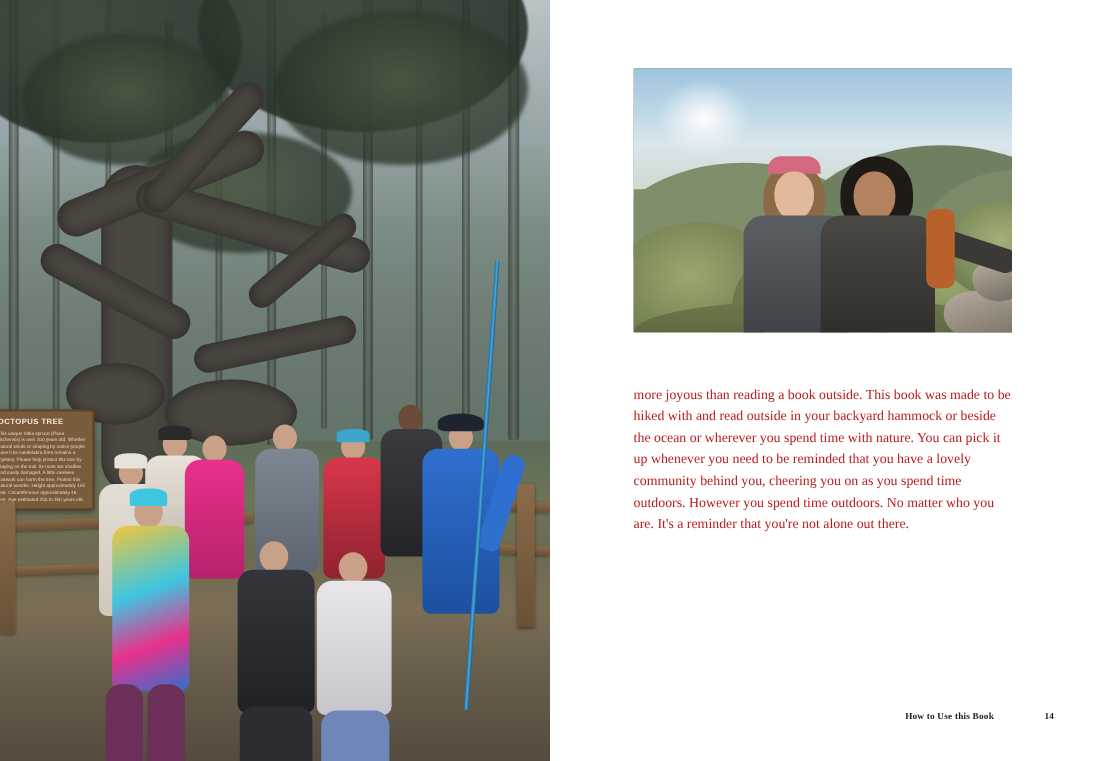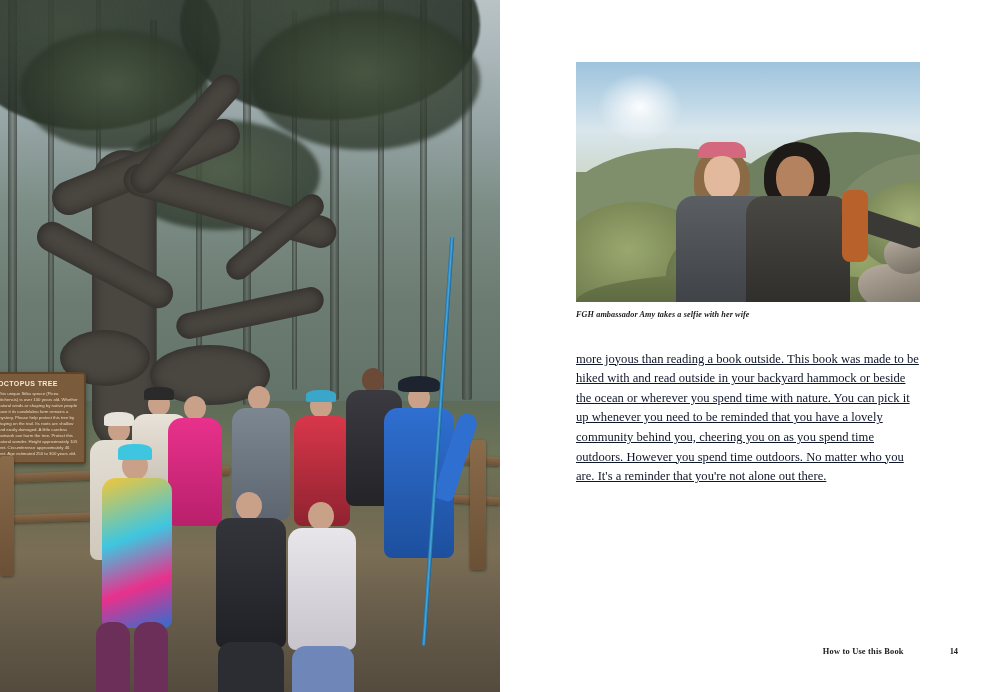--- a/index.html
+++ b/index.html
@@ -173,23 +173,22 @@
     letter-spacing: .1px;
     color: #1a1a1a;
   }
   .bodytext {
     position: absolute;
     left: 76px; top: 337px;
     width: 346px;
     font-family: "Liberation Serif", serif;
     font-size: 12.6px;
     line-height: 19.6px;
-    color: #0f172a;
+    color: #b91c1c;
     text-align: left;
-    text-decoration: underline;
   }
   .footer {
     position: absolute;
     left: 76px; right: 42px; bottom: 36px;
     display: flex;
     align-items: baseline;
     justify-content: flex-end;
     gap: 46px;
   }
   .footer-title {
@@ -348,21 +347,20 @@
 
       <div class="figure" style="left:178px; top:74px;">
         <div class="f-hair" style="left:10px; top:6px;  width:66px; height:66px; background:#1e1a18;"></div>
         <div class="f-head" style="left:22px; top:20px; width:38px; height:46px; background:#b4825f;"></div>
         <div class="f-torso" style="left:-8px; top:60px; width:104px; height:114px; background:linear-gradient(180deg,#4a4843,#2f2d2a);"></div>
         <div class="f-arm" style="left:86px; top:80px; width:86px; height:22px; background:#3b3935; transform:rotate(18deg);"></div>
         <div class="f-torso" style="left:88px; top:54px; width:26px; height:72px; background:#b8612a; border-radius:8px;"></div>
       </div>
     </div>
 
-    <div class="caption">FGH ambassador Amy takes a selfie with her wife</div>
 
     <p class="bodytext">more joyous than reading a book outside. This book was made to be hiked with and read outside in your backyard hammock or beside the ocean or wherever you spend time with nature. You can pick it up whenever you need to be reminded that you have a lovely community behind you, cheering you on as you spend time outdoors. However you spend time outdoors. No matter who you are. It's a reminder that you're not alone out there.</p>
 
     <div class="footer">
       <span class="footer-title">How to Use this Book</span>
       <span class="footer-page">14</span>
     </div>
   </div>
 
 </div>

